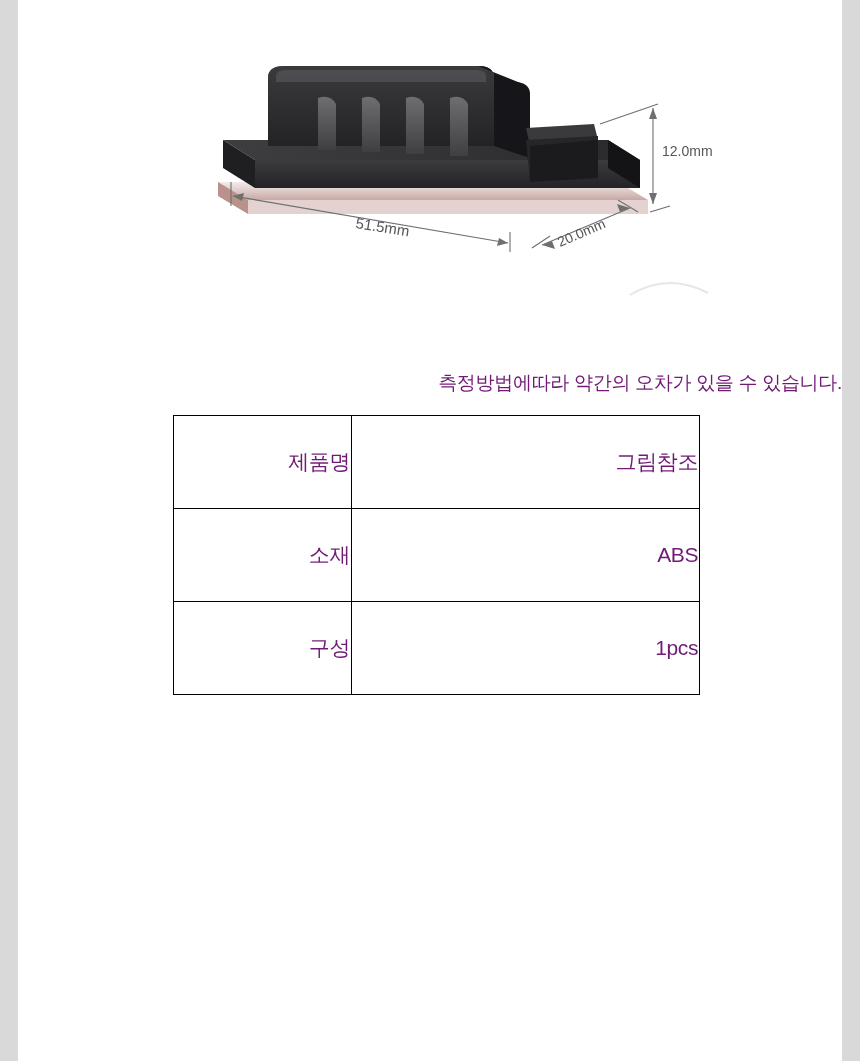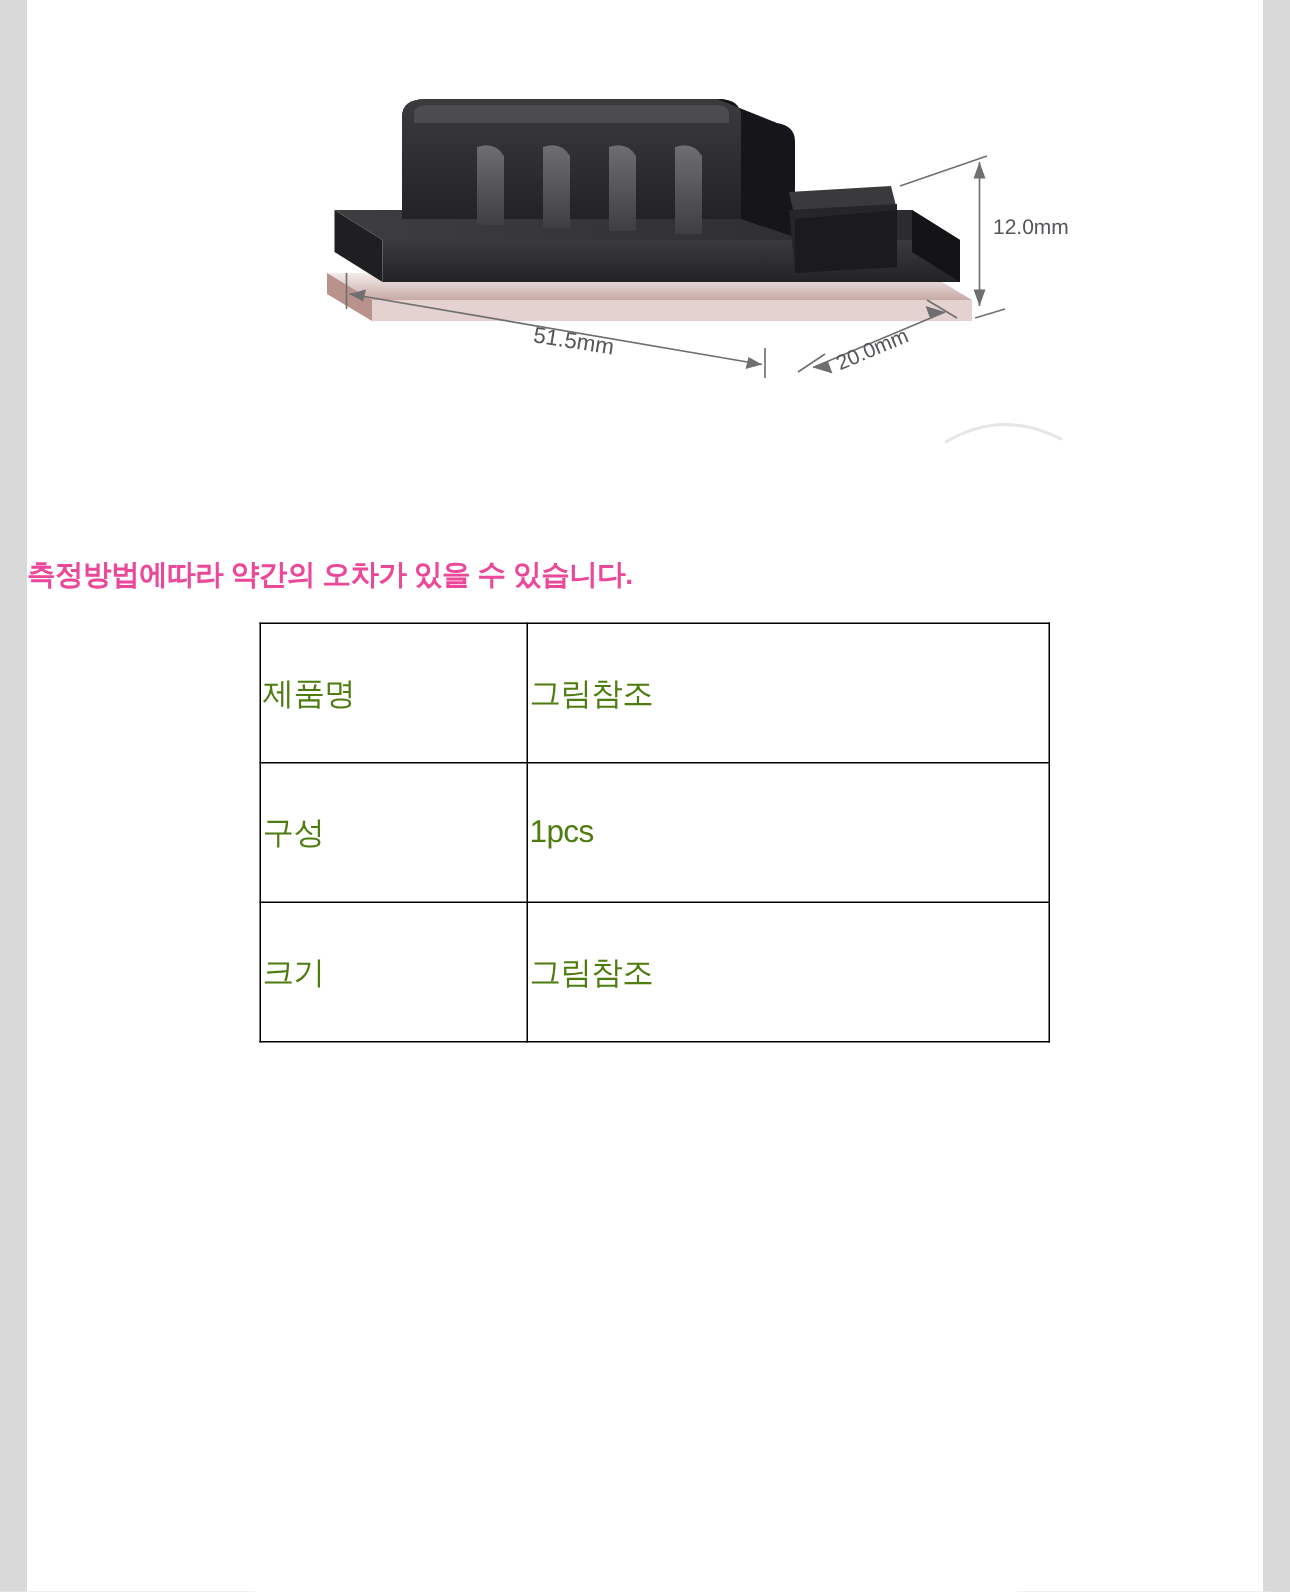--- a/index.html
+++ b/index.html
@@ -33,43 +33,43 @@
   .illustration svg {
     display: block;
   }
 
   
   .notice {
     position: absolute;
     left: 0;
     top: 370px;
     width: 824px;
-    text-align: left;
-    color: #ec4899;
+    text-align: right;
+    color: #701a75;
     font-size: 19px;
-    font-weight: bold;
+    font-weight: normal;
     letter-spacing: -0.3px;
   }
 
   
   .spec-table {
     position: absolute;
     left: 155px;
     top: 415px;
     width: 520px;
     border-collapse: collapse;
     table-layout: fixed;
   }
   .spec-table td {
     border: 1px solid #000000;
     height: 90px;
-    text-align: left;
+    text-align: right;
     vertical-align: middle;
     font-size: 21px;
-    color: #4d7c0f;
+    color: #701a75;
     letter-spacing: -0.4px;
   }
   .spec-table td.label {
     width: 175px;
   }
   .spec-table td.value {
     width: 345px;
   }
 </style>
 </head>
@@ -170,23 +170,23 @@
 
   <div class="notice">측정방법에따라 약간의 오차가 있을 수 있습니다.</div>
 
   <table class="spec-table">
     <tbody>
       <tr>
         <td class="label">제품명</td>
         <td class="value">그림참조</td>
       </tr>
       <tr>
+        <td class="label">소재</td>
+        <td class="value">ABS</td>
+      </tr>
+      <tr>
         <td class="label">구성</td>
         <td class="value">1pcs</td>
-      </tr>
-      <tr>
-        <td class="label">크기</td>
-        <td class="value">그림참조</td>
       </tr>
     </tbody>
   </table>
 
 </div>
 
 </body></html>

